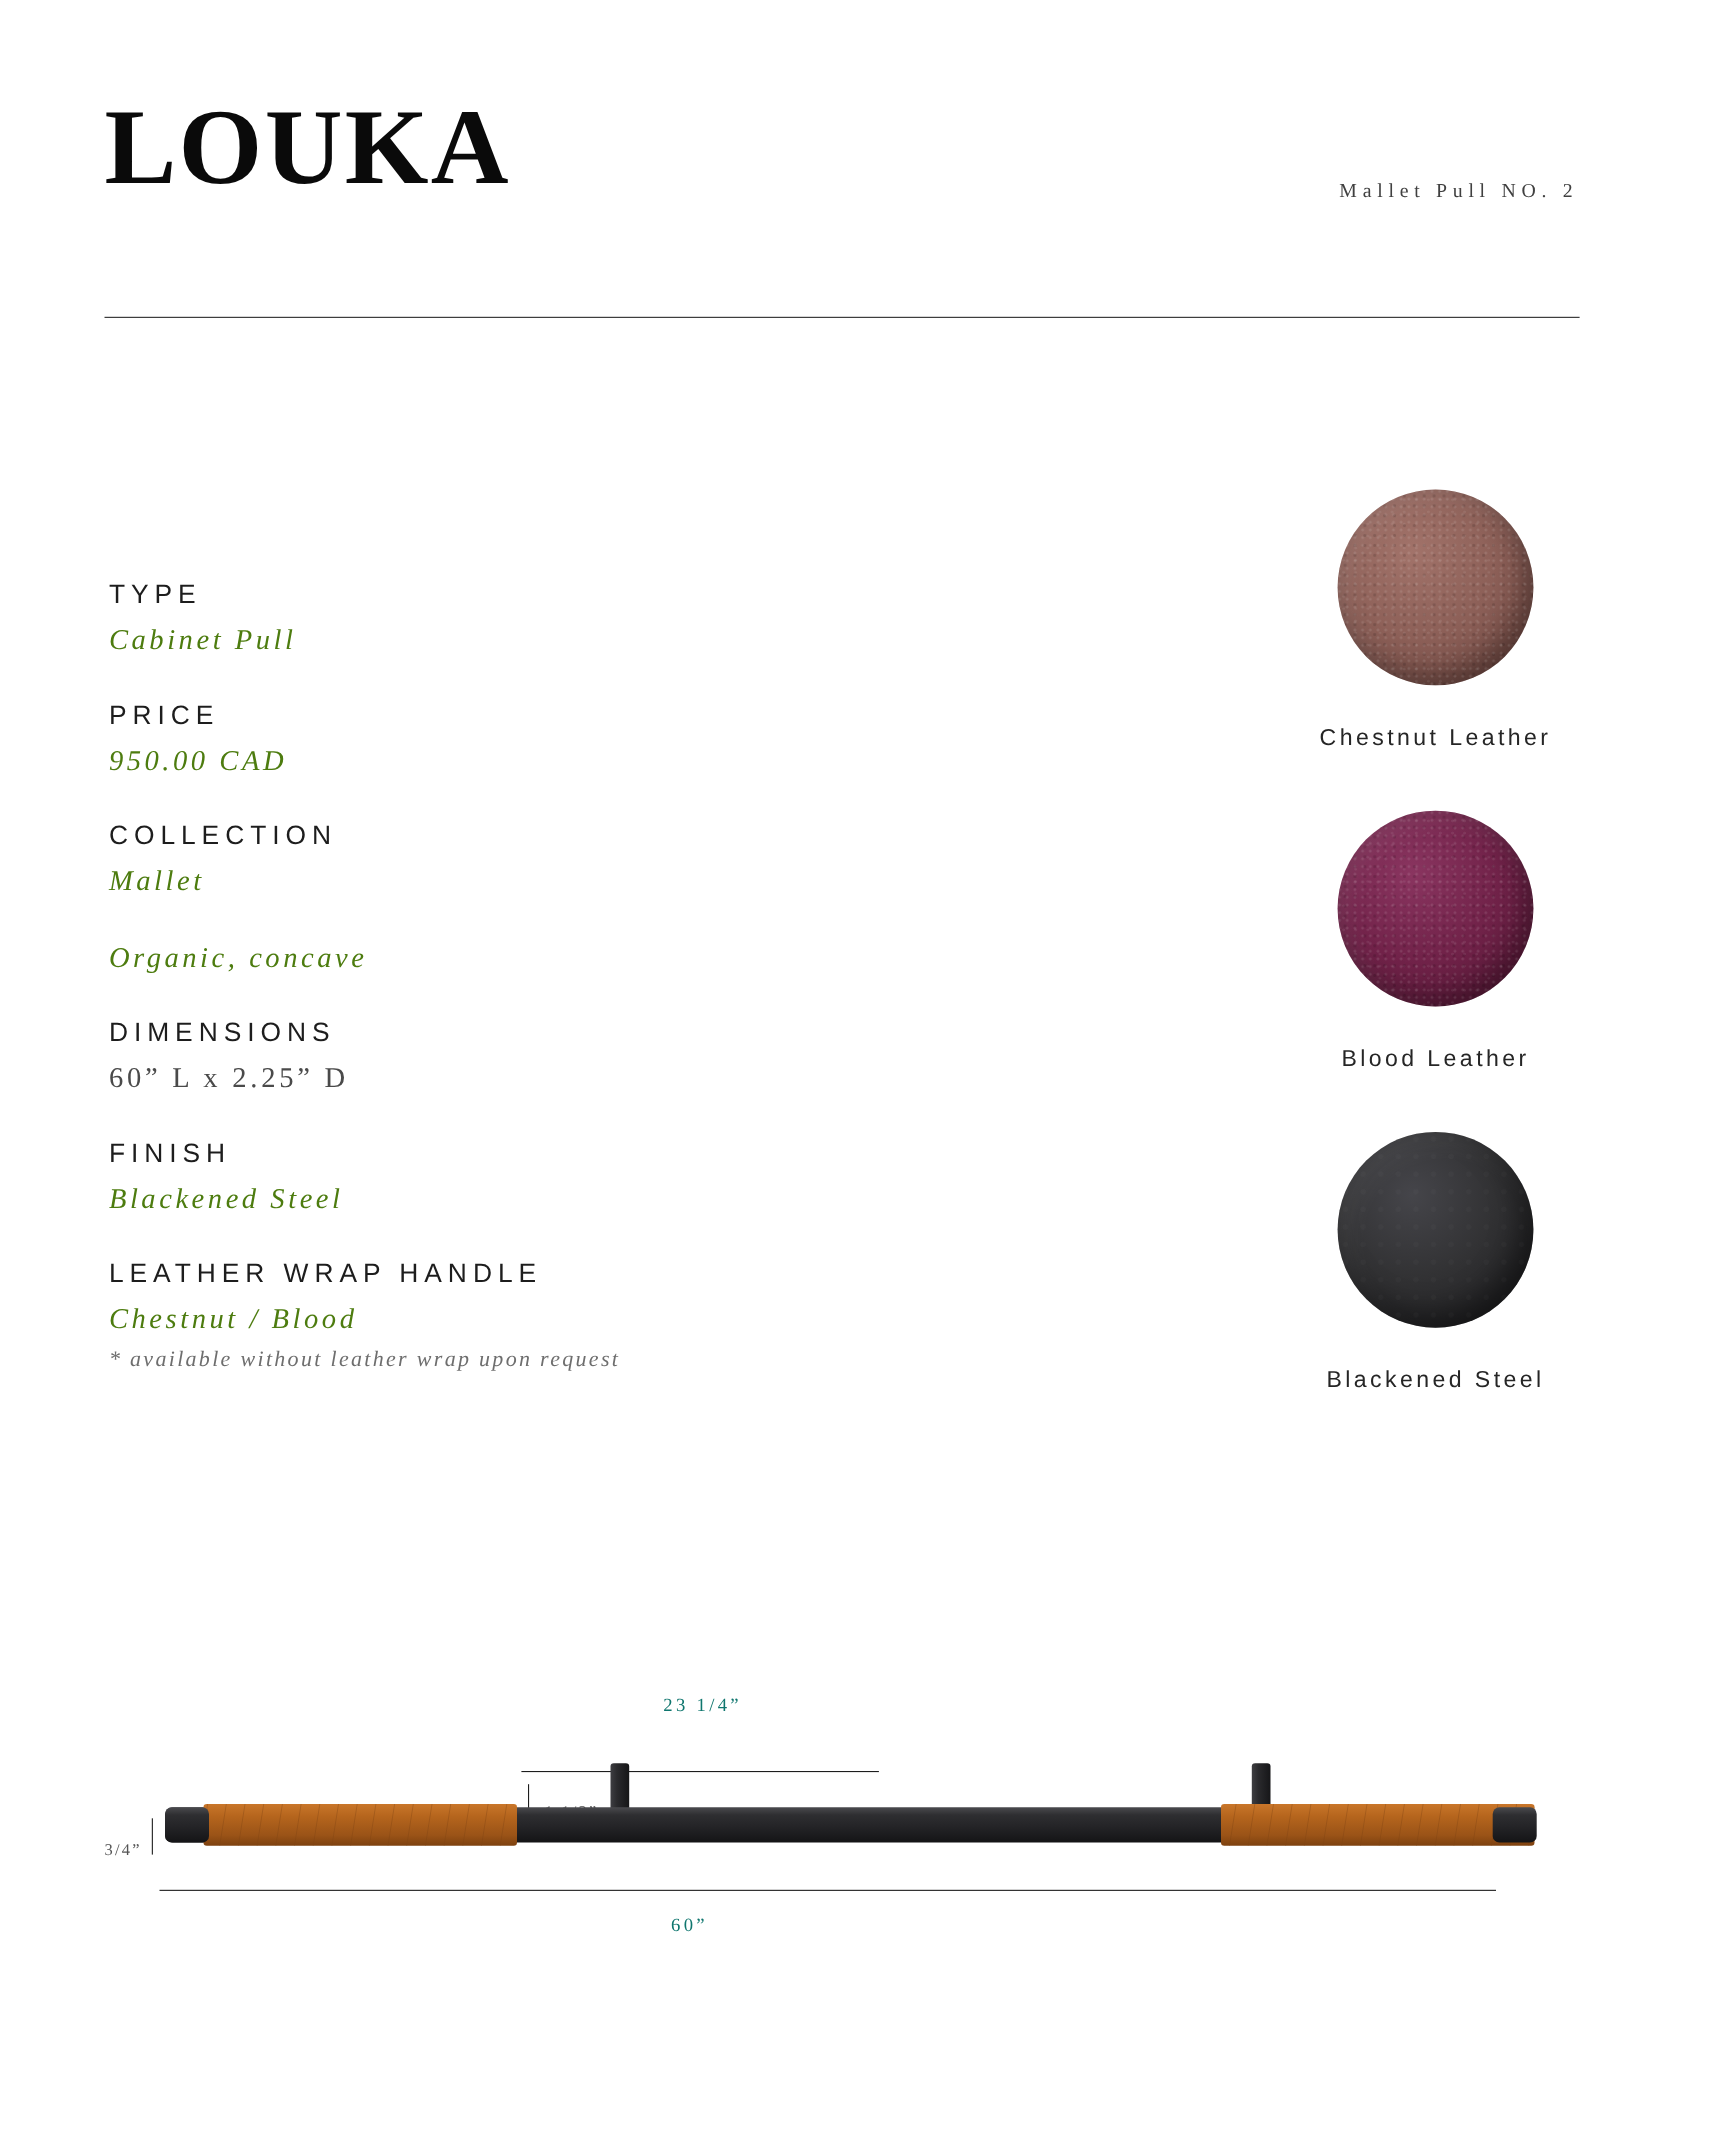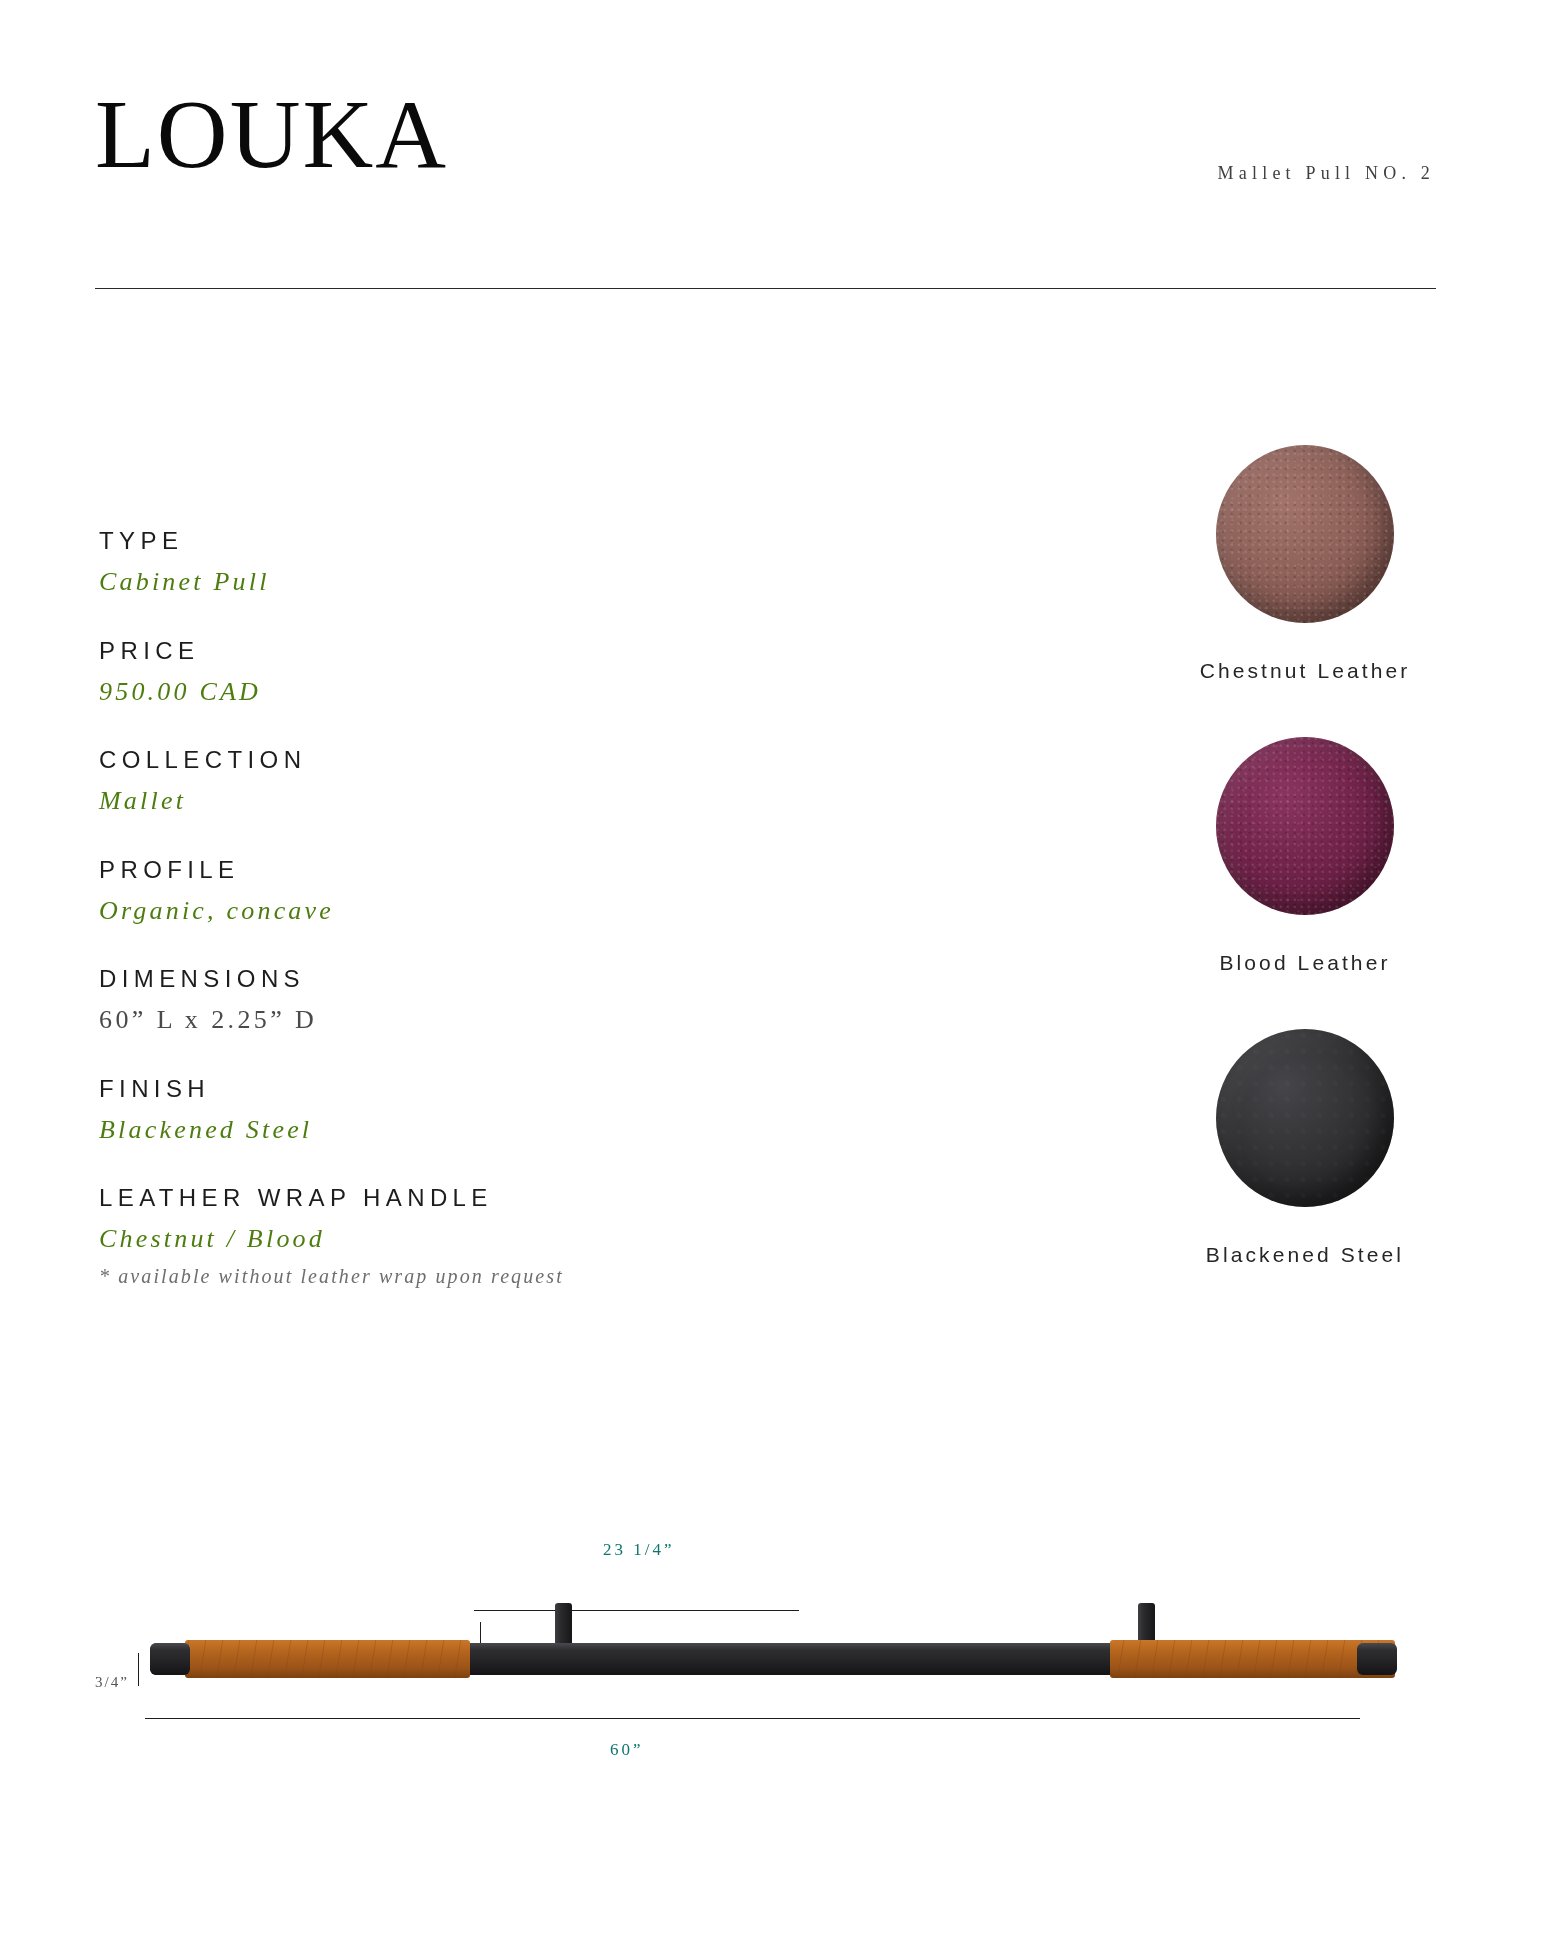--- a/index.html
+++ b/index.html
@@ -29,21 +29,21 @@
   }
   #brand-logo {
     position: absolute;
     left: 0;
     top: 0;
     font-family: "Liberation Serif", "DejaVu Serif", serif;
     font-size: 98px;
     line-height: 1;
     letter-spacing: 2px;
     color: #0a0a0a;
-    font-weight: 400;
+    font-weight: 700;
   }
   #product-title {
     position: absolute;
     right: 0;
     top: 78px;
     font-family: "Liberation Serif", "DejaVu Serif", serif;
     font-size: 18px;
     letter-spacing: 5.2px;
     color: #404040;
     white-space: nowrap;
@@ -168,21 +168,20 @@
       </div>
       <div class="spec-row">
         <div class="spec-label">PRICE</div>
         <div class="spec-value">950.00 CAD</div>
       </div>
       <div class="spec-row">
         <div class="spec-label">COLLECTION</div>
         <div class="spec-value">Mallet</div>
       </div>
       <div class="spec-row">
-        <div class="spec-label">PROFILE</div>
         <div class="spec-value">Organic, concave</div>
       </div>
       <div class="spec-row">
         <div class="spec-label">DIMENSIONS</div>
         <div class="spec-value plain">60” L x 2.25” D</div>
       </div>
       <div class="spec-row">
         <div class="spec-label">FINISH</div>
         <div class="spec-value">Blackened Steel</div>
       </div>

